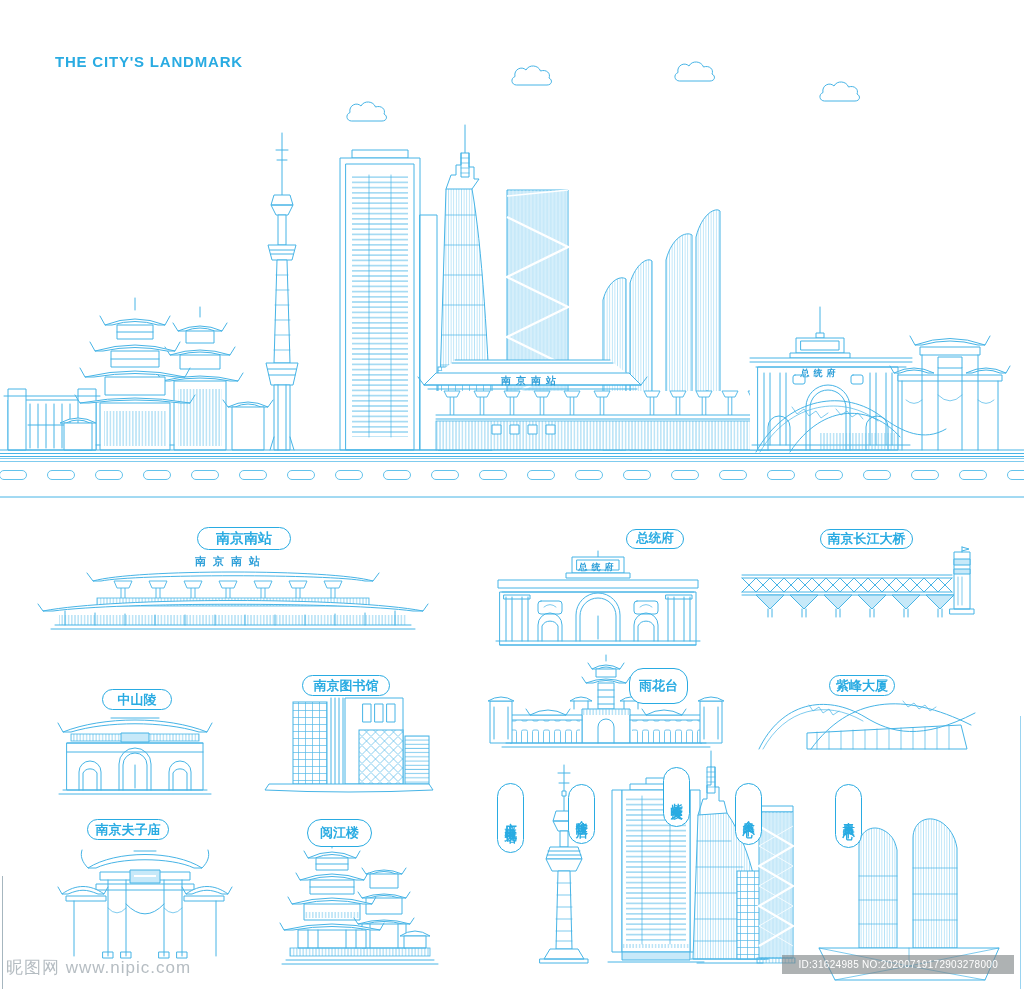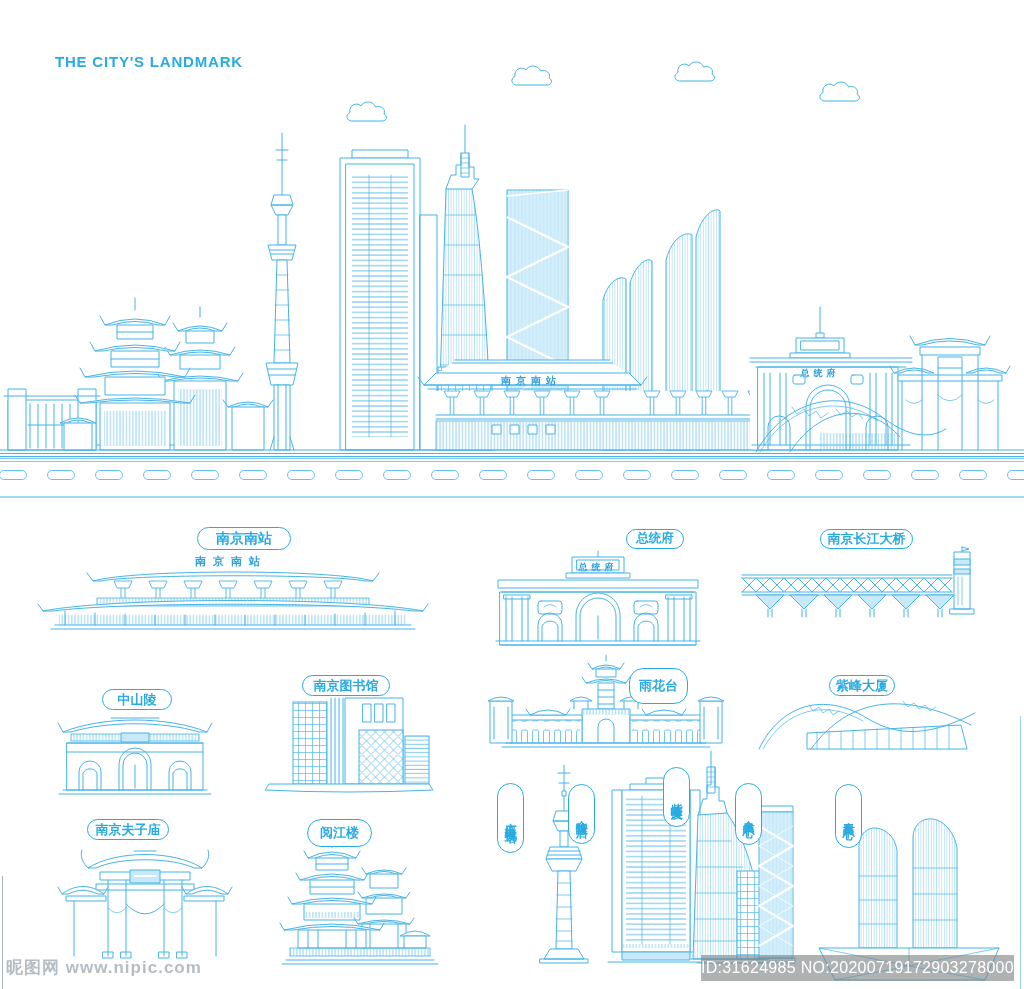--- a/index.html
+++ b/index.html
@@ -19,22 +19,22 @@
   svg .f{fill:var(--fill);stroke:var(--line);stroke-width:1;stroke-linejoin:round}
   svg .thin{stroke-width:.7}
   svg text.sign{fill:var(--ink);font-family:"DejaVu Serif",serif;font-weight:bold;text-anchor:middle}
   .title-block{position:absolute;left:55px;top:34px;z-index:6}
   .title-zh{color:var(--accent);font-size:40px;font-weight:800;letter-spacing:3px;line-height:1.1;font-family:"Liberation Sans",sans-serif}
   .title-en{color:var(--accent);font-size:15px;font-weight:bold;letter-spacing:.8px;margin-top:19px}
   .pill{position:absolute;display:flex;align-items:center;justify-content:center;border:1.5px solid var(--accent);border-radius:14px;color:var(--accent);background:#fff;font-weight:bold;z-index:5;text-align:center;line-height:1.05}
   .pill.v{writing-mode:vertical-rl;text-orientation:upright;letter-spacing:2px;border-radius:14px}
   .lm-svg{z-index:2}
   .sky{z-index:1}
-  .wm-left{position:absolute;left:6px;top:956px;z-index:9;color:#AEB6BC;font-size:17px;font-weight:bold;letter-spacing:1px;opacity:.9}
-  .wm-right{position:absolute;right:10px;top:955px;z-index:9;background:rgba(125,130,133,.62);color:#fff;font-size:16px;padding:4px 0;letter-spacing:.3px}
+  .wm-left{position:absolute;left:6px;top:956px;z-index:9;color:#AEB6BC;font-size:17px;font-weight:normal;letter-spacing:1px;opacity:.9}
+  .wm-right{position:absolute;right:10px;top:955px;z-index:9;background:rgba(125,130,133,.62);color:#fff;font-size:10px;padding:4px 16px;letter-spacing:.3px}
   .edge{position:absolute;z-index:8}
   .edge.left{left:2px;top:876px;width:1px;height:113px;background:#A6B6BF}
   .edge.right{left:1020px;top:716px;width:1px;height:273px;background:#9AD4F1}
 </style>
 </head>
 <body>
 
 <div class="canvas">
 
   <svg width="0" height="0" style="position:absolute" aria-hidden="true">

